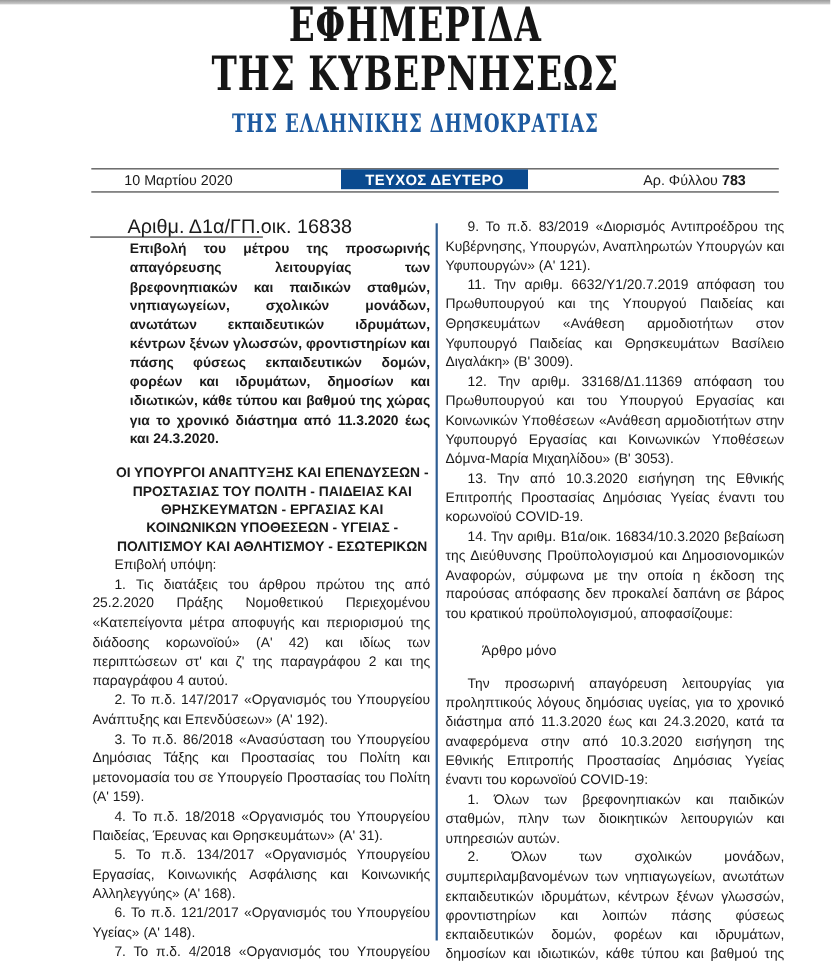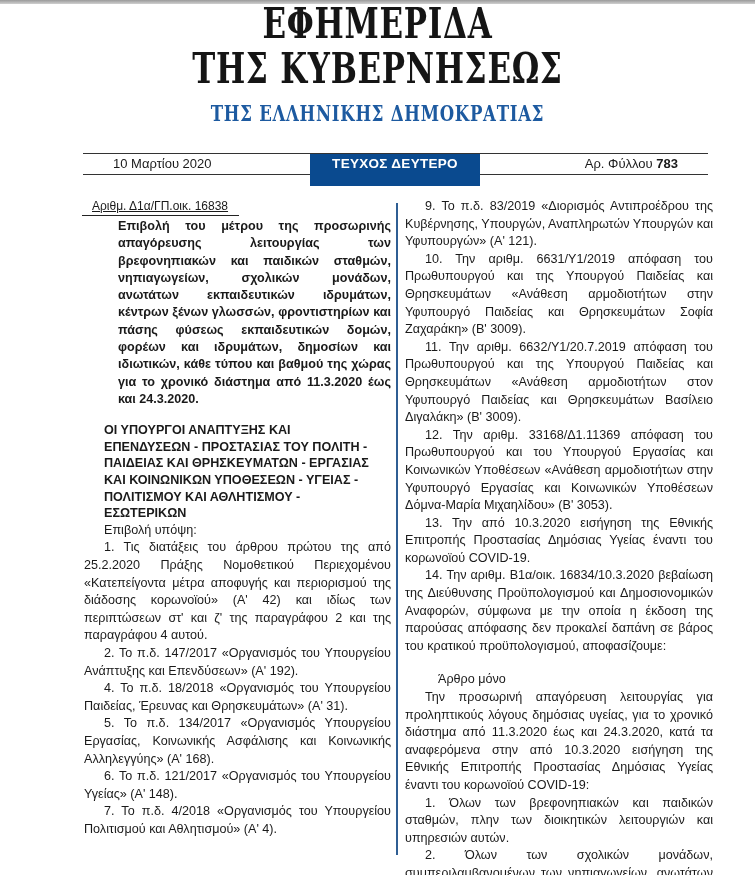--- a/index.html
+++ b/index.html
@@ -31,21 +31,21 @@
       position: absolute; left: 0; width: 755px; top: 100px; font-size: 23px; line-height: 26px;
       color: #1d5aa0;
     }
     .issue-bar {
       position: absolute; left: 83px; top: 153px; width: 625px; height: 20px;
       border-top: 1.5px solid #333; border-bottom: 1.5px solid #333;
       font-family: "Liberation Sans", sans-serif; font-size: 13px;
     }
     .issue-date { position: absolute; left: 30px; top: 2px; }
     .issue-series {
-      position: absolute; left: 227px; top: 0; width: 170px; height: 32px;
+      position: absolute; left: 227px; top: 0; width: 170px; height: 18px;
       background: #0a4a8f; color: #fff; text-align: center; font-weight: bold;
       line-height: 20px; font-size: 13.5px; letter-spacing: 0.3px;
     }
     .issue-sheet { position: absolute; right: 30px; top: 2px; }
     .issue-sheet b { font-weight: bold; }
 
     .col {
       position: absolute; top: 198px;
       font-family: "Liberation Sans", sans-serif;
       font-size: 12.6px; line-height: 17.6px;
@@ -56,35 +56,35 @@
     .col-right { left: 405px; width: 308px; top: 198px; }
     .divider {
       position: absolute; left: 396px; top: 203px; width: 1.5px; height: 652px;
       background: #2f5e93;
     }
     .sec-title {
       color: #1d5aa0; font-weight: bold; font-size: 14.5px; line-height: 20px;
       margin: 5px 0 4px 20px; letter-spacing: 0.3px;
     }
     .decision-no {
-      margin-left: 8px; font-size: 12px; line-height: 17px; text-decoration: underline;
+      margin-left: 32px; font-size: 18px; line-height: 17px;
     }
     .decision-rule {
       width: 157px; height: 1px; background: #222; margin: 0 0 2px -2px;
     }
     .decision-title {
       font-weight: bold; margin-left: 34px; font-size: 12.6px; line-height: 17.3px;
     }
     .ministers {
-      font-weight: bold; margin: 14px 16px 0 20px; font-size: 12.6px; line-height: 16.6px;
-      text-align: left;
+      font-weight: bold; margin: 14px 0 0 20px; font-size: 12.6px; line-height: 16.6px;
+      text-align: center;
     }
     .preamble { margin-top: 6px; margin-left: 0; text-indent: 0; }
     .para { text-indent: 20px; margin: 0; }
-    .article-title { margin: 16px 0 0 33px; }
+    .article-title { margin: 16px 0 12px 33px; }
   </style>
 </head>
 <body>
 
 <div class="topbar"></div>
 
 <header class="masthead">
   <div class="mast-line mast1">ΕΦΗΜΕΡΙΔΑ</div>
   <div class="mast-line mast2">ΤΗΣ ΚΥΒΕΡΝΗΣΕΩΣ</div>
   <div class="mast-line mast3">ΤΗΣ ΕΛΛΗΝΙΚΗΣ ΔΗΜΟΚΡΑΤΙΑΣ</div>
@@ -99,30 +99,30 @@
 <div class="divider"></div>
 
 <section class="col col-left">
   <div class="decision-no">Αριθμ. Δ1α/ΓΠ.οικ. 16838</div>
   <div class="decision-rule"></div>
   <div class="decision-title">Επιβολή του μέτρου της προσωρινής απαγόρευσης λειτουργίας των βρεφονηπιακών και παιδικών σταθμών, νηπιαγωγείων, σχολικών μονάδων, ανωτάτων εκπαιδευτικών ιδρυμάτων, κέντρων ξένων γλωσσών, φροντιστηρίων και πάσης φύσεως εκπαιδευτικών δομών, φορέων και ιδρυμάτων, δημοσίων και ιδιωτικών, κάθε τύπου και βαθμού της χώρας για το χρονικό διάστημα από 11.3.2020 έως και 24.3.2020.</div>
   <div class="ministers">ΟΙ ΥΠΟΥΡΓΟΙ ΑΝΑΠΤΥΞΗΣ ΚΑΙ ΕΠΕΝΔΥΣΕΩΝ - ΠΡΟΣΤΑΣΙΑΣ ΤΟΥ ΠΟΛΙΤΗ - ΠΑΙΔΕΙΑΣ ΚΑΙ ΘΡΗΣΚΕΥΜΑΤΩΝ - ΕΡΓΑΣΙΑΣ ΚΑΙ ΚΟΙΝΩΝΙΚΩΝ ΥΠΟΘΕΣΕΩΝ - ΥΓΕΙΑΣ - ΠΟΛΙΤΙΣΜΟΥ ΚΑΙ ΑΘΛΗΤΙΣΜΟΥ - ΕΣΩΤΕΡΙΚΩΝ</div>
   <p class="para preamble">Επιβολή υπόψη:</p>
   <p class="para">1. Τις διατάξεις του άρθρου πρώτου της από 25.2.2020 Πράξης Νομοθετικού Περιεχομένου «Κατεπείγοντα μέτρα αποφυγής και περιορισμού της διάδοσης κορωνοϊού» (Α' 42) και ιδίως των περιπτώσεων στ' και ζ' της παραγράφου 2 και της παραγράφου 4 αυτού.</p>
   <p class="para">2. Το π.δ. 147/2017 «Οργανισμός του Υπουργείου Ανάπτυξης και Επενδύσεων» (Α' 192).</p>
+  <p class="para">3. Το π.δ. 86/2018 «Ανασύσταση του Υπουργείου Δημόσιας Τάξης και Προστασίας του Πολίτη και μετονομασία του σε Υπουργείο Προστασίας του Πολίτη (Α' 159).</p>
   <p class="para">4. Το π.δ. 18/2018 «Οργανισμός του Υπουργείου Παιδείας, Έρευνας και Θρησκευμάτων» (Α' 31).</p>
   <p class="para">5. Το π.δ. 134/2017 «Οργανισμός Υπουργείου Εργασίας, Κοινωνικής Ασφάλισης και Κοινωνικής Αλληλεγγύης» (Α' 168).</p>
   <p class="para">6. Το π.δ. 121/2017 «Οργανισμός του Υπουργείου Υγείας» (Α' 148).</p>
   <p class="para">7. Το π.δ. 4/2018 «Οργανισμός του Υπουργείου Πολιτισμού και Αθλητισμού» (Α' 4).</p>
 
 </section>
 
 <section class="col col-right">
   <p class="para">9. Το π.δ. 83/2019 «Διορισμός Αντιπροέδρου της Κυβέρνησης, Υπουργών, Αναπληρωτών Υπουργών και Υφυπουργών» (Α' 121).</p>
-  <p class="para">10. Την αριθμ. 6631/Υ1/2019 απόφαση του Πρωθυπουργού και της Υπουργού Παιδείας και Θρησκευμάτων «Ανάθεση αρμοδιοτήτων στην Υφυπουργό Παιδείας και Θρησκευμάτων Σοφία Ζαχαράκη» (Β' 3009).</p>
   <p class="para">11. Την αριθμ. 6632/Υ1/20.7.2019 απόφαση του Πρωθυπουργού και της Υπουργού Παιδείας και Θρησκευμάτων «Ανάθεση αρμοδιοτήτων στον Υφυπουργό Παιδείας και Θρησκευμάτων Βασίλειο Διγαλάκη» (Β' 3009).</p>
   <p class="para">12. Την αριθμ. 33168/Δ1.11369 απόφαση του Πρωθυπουργού και του Υπουργού Εργασίας και Κοινωνικών Υποθέσεων «Ανάθεση αρμοδιοτήτων στην Υφυπουργό Εργασίας και Κοινωνικών Υποθέσεων Δόμνα-Μαρία Μιχαηλίδου» (Β' 3053).</p>
   <p class="para">13. Την από 10.3.2020 εισήγηση της Εθνικής Επιτροπής Προστασίας Δημόσιας Υγείας έναντι του κορωνοϊού COVID-19.</p>
   <p class="para">14. Την αριθμ. Β1α/οικ. 16834/10.3.2020 βεβαίωση της Διεύθυνσης Προϋπολογισμού και Δημοσιονομικών Αναφορών, σύμφωνα με την οποία η έκδοση της παρούσας απόφασης δεν προκαλεί δαπάνη σε βάρος του κρατικού προϋπολογισμού, αποφασίζουμε:</p>
   <div class="article-title">Άρθρο μόνο</div>
   <p class="para">Την προσωρινή απαγόρευση λειτουργίας για προληπτικούς λόγους δημόσιας υγείας, για το χρονικό διάστημα από 11.3.2020 έως και 24.3.2020, κατά τα αναφερόμενα στην από 10.3.2020 εισήγηση της Εθνικής Επιτροπής Προστασίας Δημόσιας Υγείας έναντι του κορωνοϊού COVID-19:</p>
   <p class="para">1. Όλων των βρεφονηπιακών και παιδικών σταθμών, πλην των διοικητικών λειτουργιών και υπηρεσιών αυτών.</p>
   <p class="para">2. Όλων των σχολικών μονάδων, συμπεριλαμβανομένων των νηπιαγωγείων, ανωτάτων εκπαιδευτικών ιδρυμάτων, κέντρων ξένων γλωσσών, φροντιστηρίων και λοιπών πάσης φύσεως εκπαιδευτικών δομών, φορέων και ιδρυμάτων, δημοσίων και ιδιωτικών, κάθε τύπου και βαθμού της χώρας, ως εξής: α) των πάσης φύσεως εκ-</p>
 </section>
 

